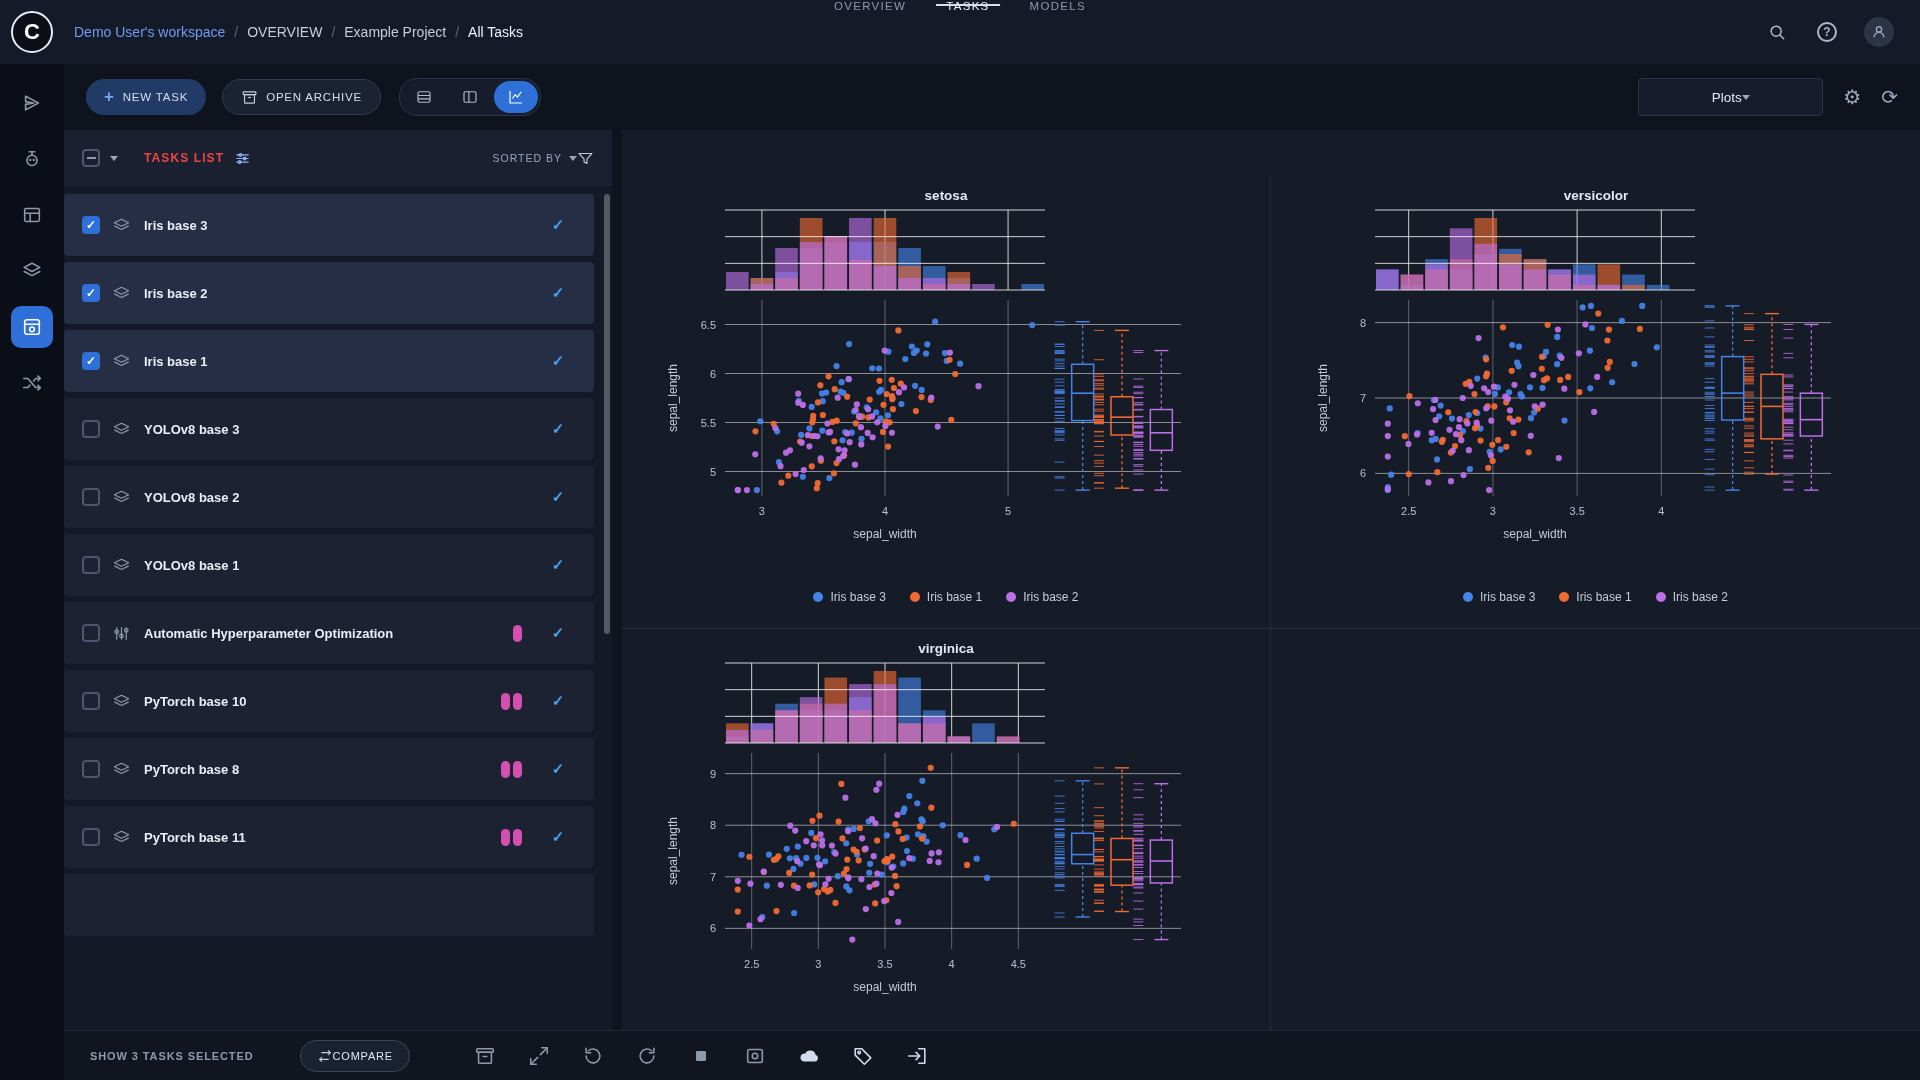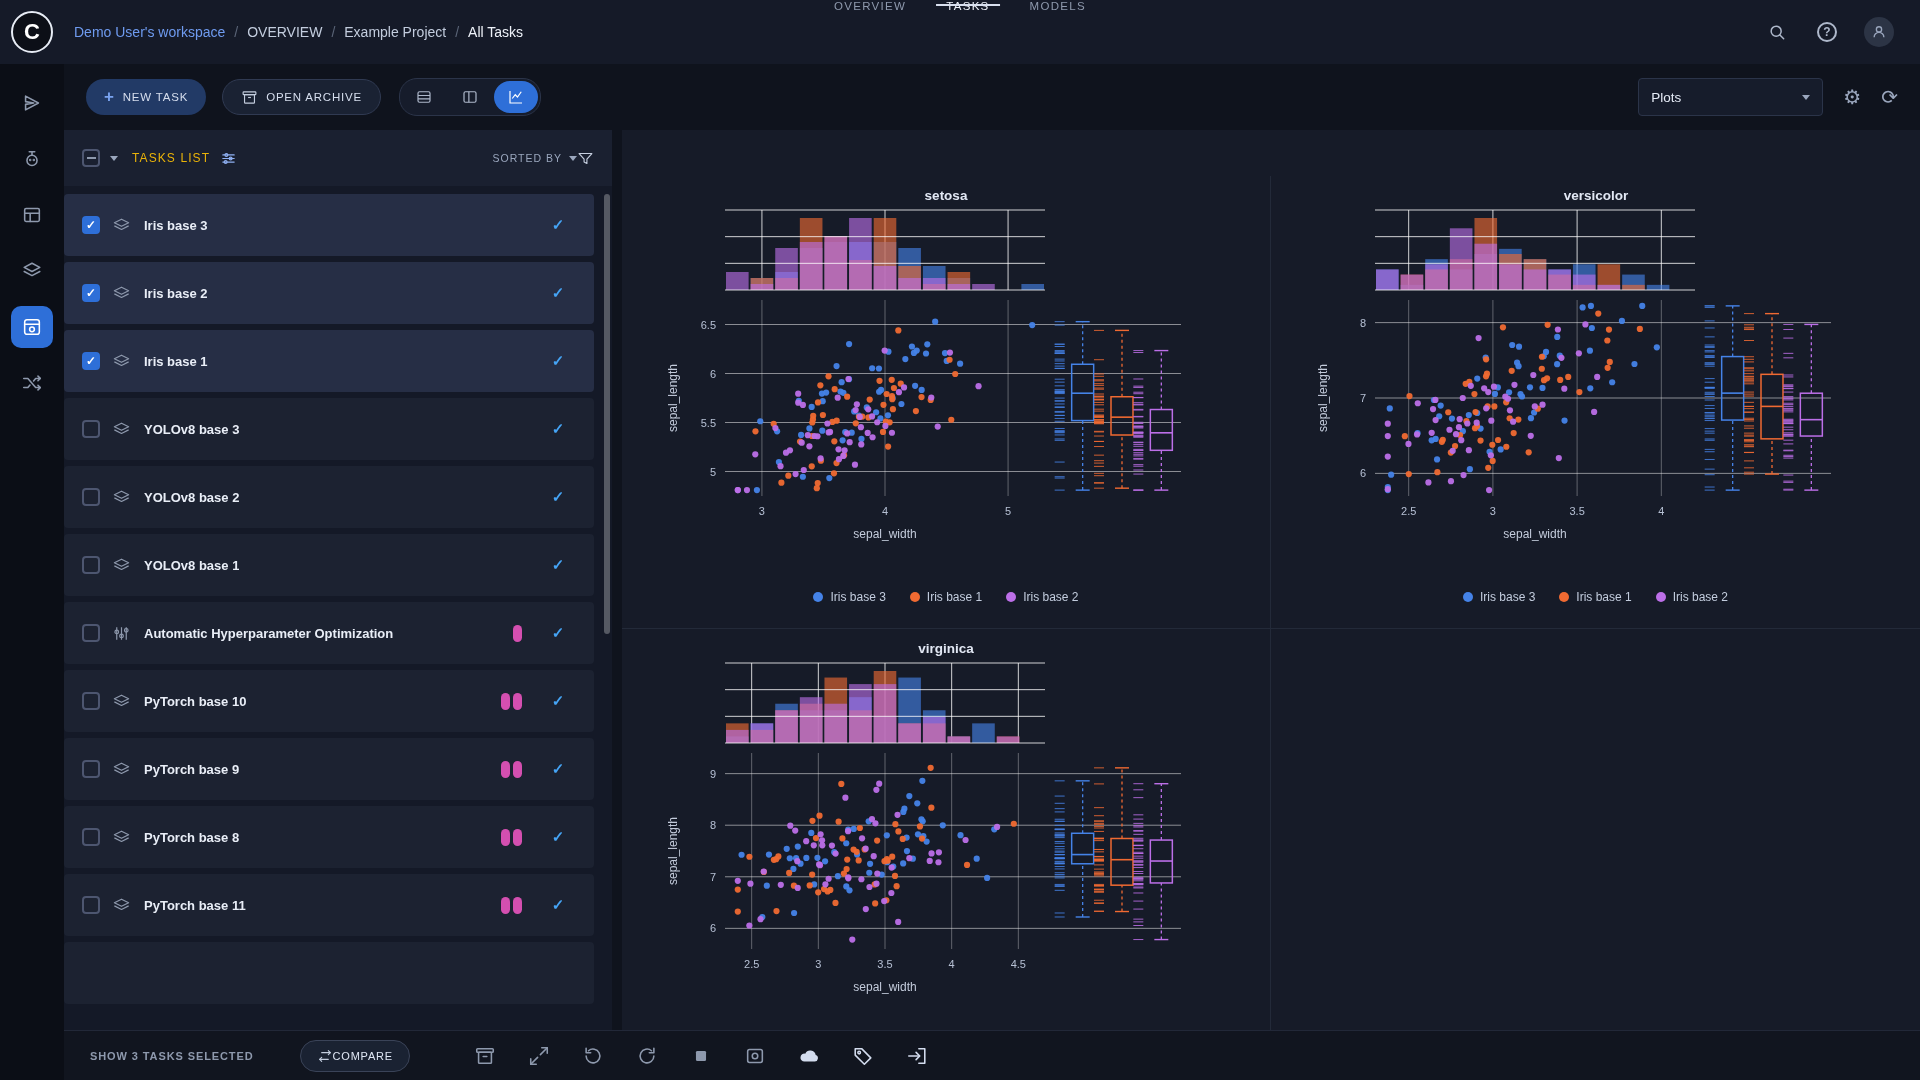--- a/index.html
+++ b/index.html
@@ -42,35 +42,35 @@
   .btn-newtask{background:#223a66}
   .btn-newtask .plus{color:#7aa3f0;font-size:17px;font-weight:bold}
   .btn-archive{background:#1a2233;border:1px solid #303a52;margin-left:16px}
   .btn-archive svg{stroke:#c3cdde;fill:none;stroke-width:1.6}
   .seg-group{margin-left:18px;display:flex;background:#161c2b;border:1px solid #2b3449;border-radius:18px;padding:2px;gap:2px}
   .seg-btn{width:44px;height:32px;border-radius:16px;display:flex;align-items:center;justify-content:center;cursor:pointer}
   .seg-btn svg{stroke:#aeb8cb;fill:none;stroke-width:1.6}
   .seg-btn.active{background:#2e6fd8}
   .seg-btn.active svg{stroke:#fff}
   .toolbar-right{margin-left:auto;display:flex;align-items:center;gap:20px}
-  .select-box{width:185px;height:38px;background:#161c2b;border:1px solid #2b3449;border-radius:4px;display:flex;align-items:center;justify-content:space-between;padding:0 12px;cursor:pointer;color:#e4eaf5;font-size:13.5px}
+  .select-box{width:185px;height:38px;background:#161c2b;border:1px solid #2b3449;border-radius:4px;display:flex;align-items:center;justify-content:center;padding:0 12px;cursor:pointer;color:#e4eaf5;font-size:13.5px}
   .caret{width:0;height:0;border-left:4.5px solid transparent;border-right:4.5px solid transparent;border-top:5.5px solid #9aa6bd}
   .gear-icon{color:#9aa6bd;font-size:20px;cursor:pointer}
   .gear-icon::after{content:"\2699"}
   .refresh-icon{color:#9aa6bd;font-size:20px;cursor:pointer}
   .refresh-icon::after{content:"\27F3"}
 
   
   .tasks-panel{position:absolute;top:130px;left:64px;width:548px;bottom:50px;background:#141927;overflow:hidden}
   .tasks-header{height:56px;background:#1a2030;display:flex;align-items:center;padding:0 18px;gap:10px}
   .checkbox{width:18px;height:18px;border-radius:4px;border:2px solid #4d5670;display:inline-flex;align-items:center;justify-content:center;flex:none;cursor:pointer}
   .checkbox.checked{background:#2e6fd8;border-color:#2e6fd8}
   .checkbox.checked::after{content:"\2713";color:#fff;font-size:12px;font-weight:bold}
   .checkbox.indeterminate::after{content:"";width:9px;height:2px;background:#8e99ad}
-  .tasks-title{font-size:12px;font-weight:normal;letter-spacing:1.1px;color:#eab308;margin-left:4px}
+  .tasks-title{font-size:12px;font-weight:bold;letter-spacing:1.1px;color:#ef4444;margin-left:16px}
   .th-icon svg{stroke:#8fb0f2;fill:none;stroke-width:1.7;stroke-linecap:round}
   .th-right{margin-left:auto;display:flex;align-items:center;}
   .sorted-by{font-size:10.5px;letter-spacing:1px;color:#9aa6bd;display:flex;align-items:center;gap:7px;cursor:pointer}
   .funnel svg{stroke:#c7d0e0;fill:none;stroke-width:1.6;stroke-linejoin:round}
   .tasks-rows{padding:8px 8px 0 0}
   .task-row{height:62px;margin:0 10px 6px 0;background:#1c2231;border-radius:4px;display:flex;align-items:center;padding:0 26px 0 18px;gap:12px;cursor:pointer}
   .task-row.selected{background:#262e45}
   .task-type-icon{width:20px;flex:none}
   .task-type-icon svg{stroke:#8e99ad;fill:none;stroke-width:1.5;stroke-linejoin:round}
   .task-name{font-size:13px;font-weight:bold;color:#e9eef7;white-space:nowrap;overflow:hidden;text-overflow:ellipsis}
@@ -352,35 +352,20 @@
       </div>
       <div class="task-row">
         <span class="checkbox"></span>
         <span class="task-type-icon">
           <svg width="19" height="19" viewBox="0 0 24 24">
             <path d="M12 4 3 8.5l9 4.5 9-4.5z"></path>
             <path d="M3 12.5 12 17l9-4.5"></path>
           </svg>
         </span>
         <span class="task-name">PyTorch base 10</span>
-        <span class="task-badges">
-          <span class="pill"></span>
-          <span class="pill"></span>
-        </span>
-        <span class="task-status-check"></span>
-      </div>
-      <div class="task-row">
-        <span class="checkbox"></span>
-        <span class="task-type-icon">
-          <svg width="19" height="19" viewBox="0 0 24 24">
-            <path d="M12 4 3 8.5l9 4.5 9-4.5z"></path>
-            <path d="M3 12.5 12 17l9-4.5"></path>
-          </svg>
-        </span>
-        <span class="task-name">PyTorch base 9</span>
         <span class="task-badges">
           <span class="pill"></span>
           <span class="pill"></span>
         </span>
         <span class="task-status-check"></span>
       </div>
       <div class="task-row">
         <span class="checkbox"></span>
         <span class="task-type-icon">
           <svg width="19" height="19" viewBox="0 0 24 24">

